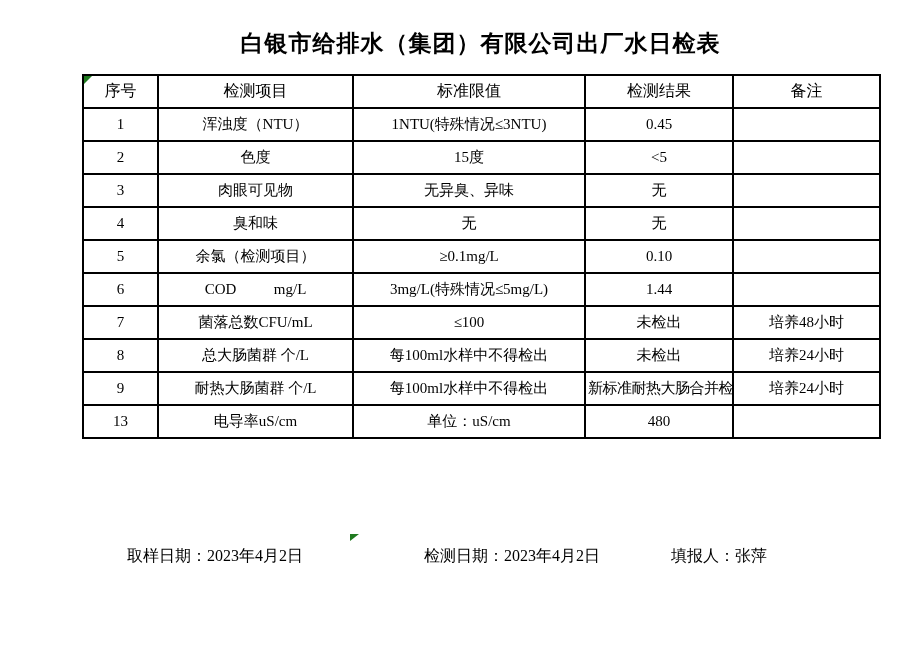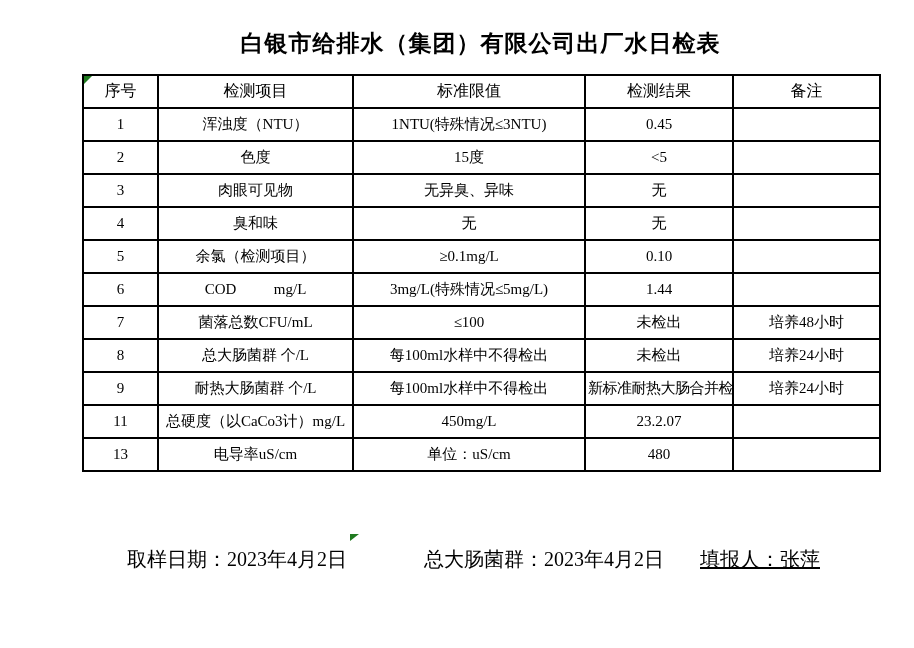--- a/index.html
+++ b/index.html
@@ -54,30 +54,30 @@
   td.small-text {
     font-size: 12px;
     letter-spacing: -0.5px;
   }
   .footer-row {
     position: absolute;
     top: 546px;
     left: 0;
     width: 914px;
     height: 24px;
-    font-size: 20px;
+    font-size: 16px;
   }
   .footer-item {
     position: absolute;
     top: 0;
     white-space: nowrap;
   }
   .footer-sampling { left: 127px; }
   .footer-testdate { left: 424px; }
-  .footer-reporter { left: 700px; text-decoration: underline; }
+  .footer-reporter { left: 671px; }
   .marker {
     position: absolute;
     background: #1f7a1f;
   }
   .marker-top-left {
     left: 84px;
     top: 76px;
     width: 8px;
     height: 8px;
     clip-path: polygon(0 0, 100% 0, 0 100%);
@@ -174,37 +174,30 @@
       <td>培养24小时</td>
     </tr>
         <tr>
       <td>9</td>
       <td>耐热大肠菌群 个/L</td>
       <td>每100ml水样中不得检出</td>
       <td class="small-text">新标准耐热大肠合并检测</td>
       <td>培养24小时</td>
     </tr>
         <tr>
-      <td>11</td>
-      <td>总硬度（以CaCo3计）mg/L</td>
-      <td>450mg/L</td>
-      <td>23.2.07</td>
-      <td></td>
-    </tr>
-        <tr>
       <td>13</td>
       <td>电导率uS/cm</td>
       <td>单位：uS/cm</td>
       <td>480</td>
       <td></td>
     </tr>
       </tbody>
   </table>
 
   <div class="marker marker-bottom" style="background: rgb(31, 122, 31);"></div>
 
   <div class="footer-row">
     <span class="footer-item footer-sampling">取样日期：2023年4月2日</span>
-    <span class="footer-item footer-testdate">总大肠菌群：2023年4月2日</span>
+    <span class="footer-item footer-testdate">检测日期：2023年4月2日</span>
     <span class="footer-item footer-reporter">填报人：张萍</span>
   </div>
 
 </div>
 
 </body></html>

